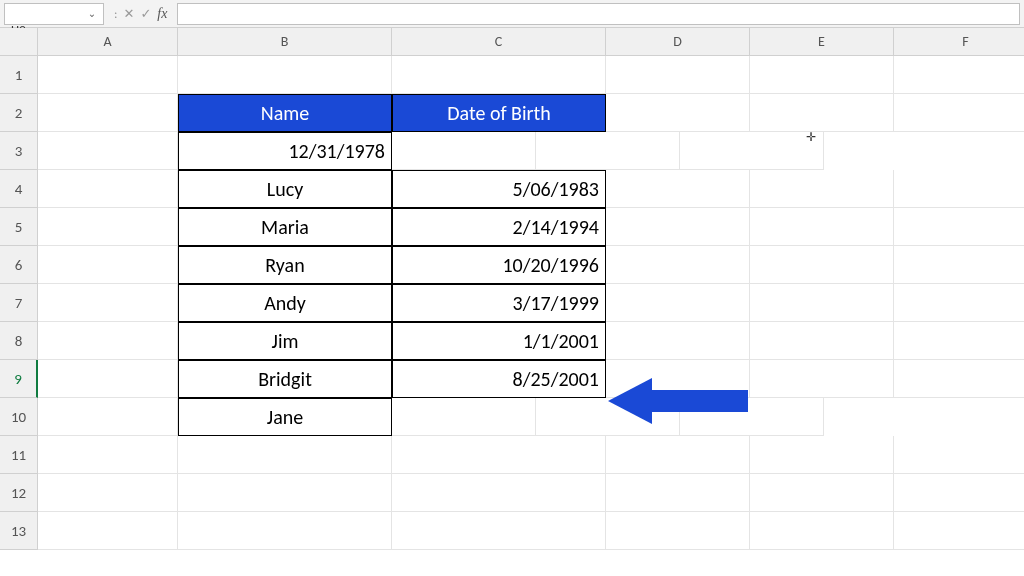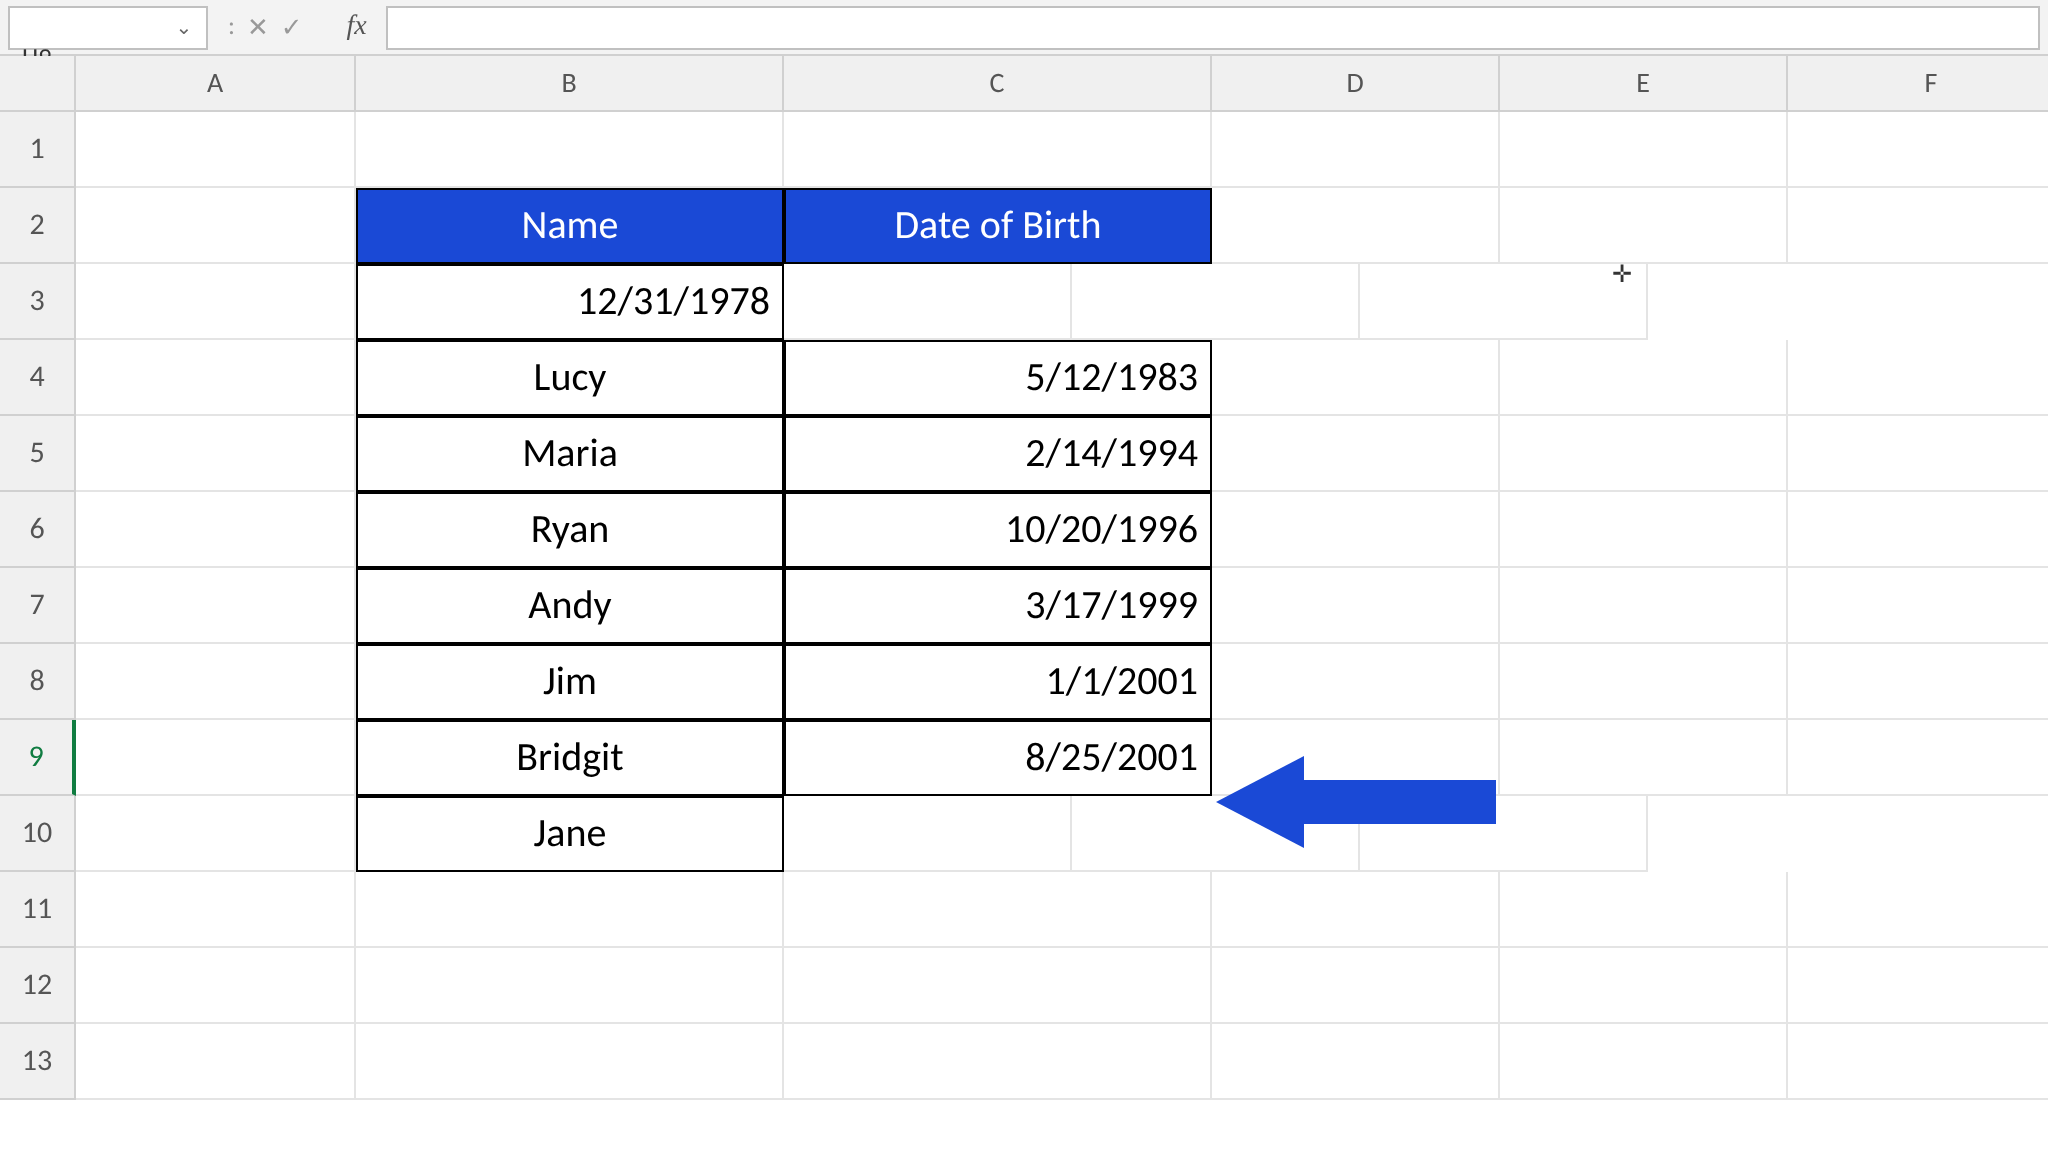--- a/index.html
+++ b/index.html
@@ -49,21 +49,20 @@
       padding: 0 6px;
       color: #999;
       font-size: 13px;
     }
     .fn-controls span { cursor: default; }
     .fx-label {
       font-style: italic;
       font-family: 'Times New Roman', serif;
       color: #555;
       font-size: 14px;
-      margin-left: 16px;
     }
     .formula-input {
       flex: 1;
       height: 22px;
       background: #ffffff;
       border: 1px solid #c0c0c0;
       padding: 0 6px;
       font-size: 13px;
     }
     .grid-container {
@@ -251,21 +250,21 @@
           <div class="cell col-A"></div>
           <div class="cell col-C data-cell dob">12/31/1978</div>
           <div class="cell col-D"></div>
           <div class="cell col-E"></div>
           <div class="cell col-F"></div>
         </div>
 
         <div class="grid-row">
           <div class="cell col-A"></div>
           <div class="cell col-B data-cell name">Lucy</div>
-          <div class="cell col-C data-cell dob">5/12/1983</div>
+          <div class="cell col-C data-cell dob">5/06/1983</div>
           <div class="cell col-D"></div>
           <div class="cell col-E"></div>
           <div class="cell col-F"></div>
         </div>
 
         <div class="grid-row">
           <div class="cell col-A"></div>
           <div class="cell col-B data-cell name">Maria</div>
           <div class="cell col-C data-cell dob">2/14/1994</div>
           <div class="cell col-D"></div>

